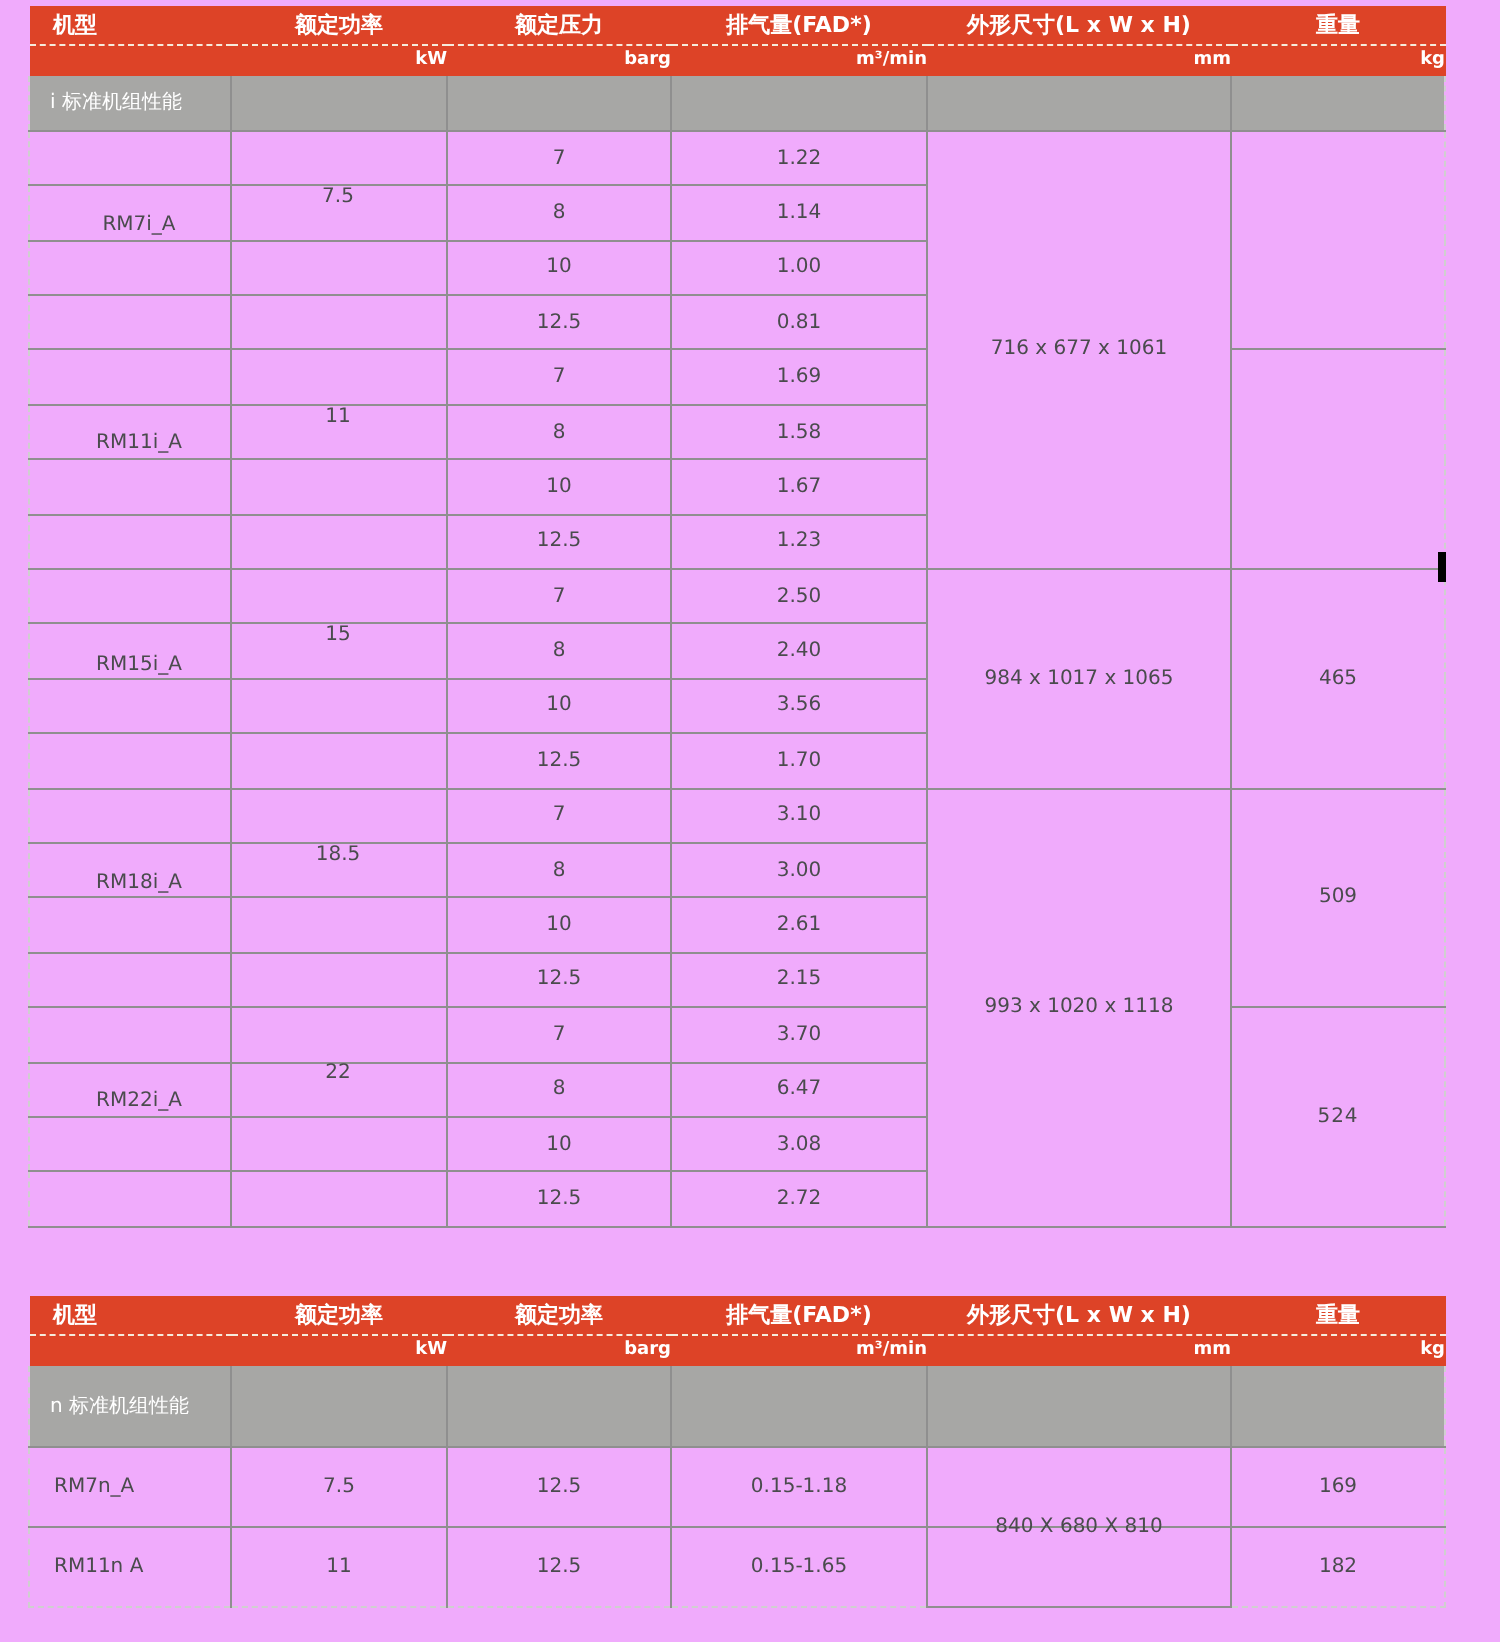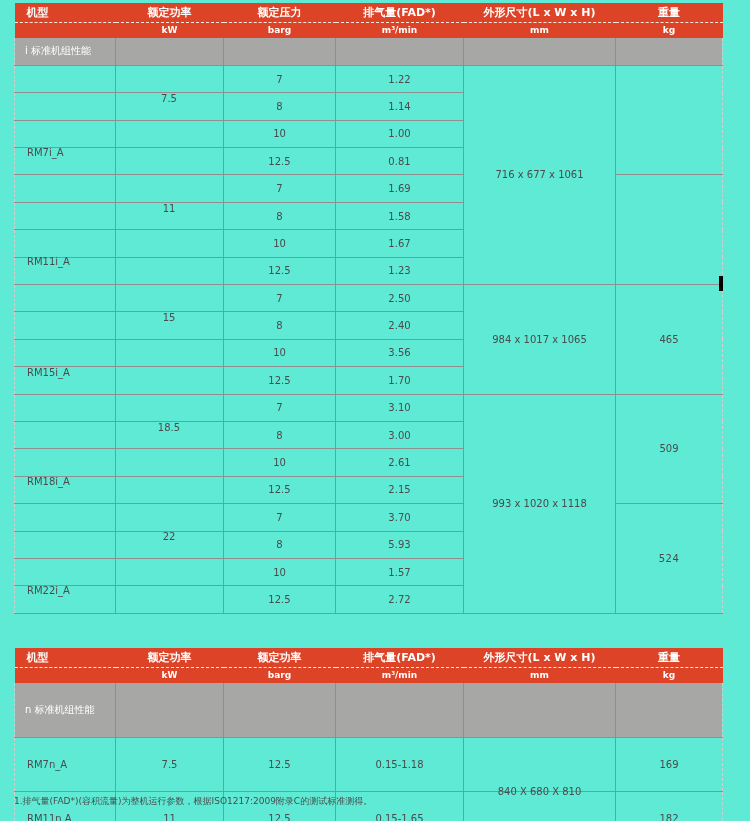--- a/index.html
+++ b/index.html
@@ -1,56 +1,56 @@
 <!DOCTYPE html>
 <html><head>
 <meta charset="utf-8">
 <style>
   html,body{margin:0;padding:0;background:#fff;}
-  .page{position:relative;width:750px;height:821px;background:#5eead4;overflow:hidden;
+  .page{position:relative;width:750px;height:821px;background:#f0abfc;overflow:hidden;
         font-family:"DejaVu Sans","Liberation Sans",sans-serif;}
 
   table.spec{position:absolute;border-collapse:collapse;table-layout:fixed;width:708px;}
   #t1{left:14px;top:3px;}
   #t2{left:14px;top:648px;}
 
   
   .spec thead th{background:#DD4327;color:#fff;font-weight:bold;padding:0;border:none;}
   .spec tr.titles{height:19px;}
   .spec tr.titles th{font-size:11px;}
   .spec tr.titles th.th-model{text-align:left;padding-left:12px;}
   .spec tr.units{height:16px;}
-  .spec tr.units th{font-size:9px;text-align:center;border-top:1px dashed #F6EBDC;}
+  .spec tr.units th{font-size:9px;text-align:right;border-top:1px dashed #F6EBDC;}
 
   
   .spec tr.band{height:20px;margin-left:24px;}
   .spec tr.band td{background:#A7A7A5;border:1px solid #8F8F8F;border-top:none;padding:0;}
   .spec tr.band td.band-label{color:#fff;font-size:10px;text-align:left;padding-left:10px;}
 
   
   .spec tbody td{border:1px solid #8F8F8F;font-size:10px;color:#4A4B4D;
                  text-align:center;vertical-align:middle;padding:0;overflow:hidden;}
   #t1 tbody tr{height:27.4px;}
-  #t2 tbody tr{height:54px;}
+  #t2 tbody tr{height:40px;}
 
   .spec tbody td:first-child, .spec tr.band td:first-child{border-left:1px dashed #CFCFCF;}
   .spec tbody td:last-child,  .spec tr.band td:last-child{border-right:1px dashed #CFCFCF;}
   #t2 tbody tr:last-child td{border-bottom:1px dashed #CFCFCF;}
 
   #t2 td.model-cell{text-align:left;padding-left:12px;}
 
   td.wt-small{font-size:7px;color:#7B7C7E;letter-spacing:.5px;}
 
   
   td.dims-split{background-image:linear-gradient(#8F8F8F,#8F8F8F);
                 background-size:100% 1px;background-position:0 50%;background-repeat:no-repeat;}
 
   
   .float-label{position:absolute;font-size:10px;color:#4A4B4D;line-height:13px;height:13px;}
-  .model-label{left:27px;width:85px;text-align:left;margin-top:40px;}
+  .model-label{left:27px;width:85px;text-align:center;}
   .power-label{left:115px;width:108px;text-align:center;}
 
   .footnote{position:absolute;left:14px;top:795px;font-size:9px;color:#4B4C4E;}
   .cursor-artifact{position:absolute;left:719px;top:276px;width:4px;height:15px;background:#000;}
 </style>
 </head>
 <body>
 
 <div class="page">
 
@@ -202,27 +202,27 @@
         <td></td>
           <td></td>
         <td>7</td>
         <td>3.70</td>
         <td rowspan="4" class="wt-small">524</td>
       </tr>
       <tr>
         <td></td>
           <td></td>
         <td>8</td>
-        <td>5.93</td>
-      </tr>
-      <tr>
-        <td></td>
-          <td></td>
-        <td>10</td>
-        <td>1.57</td>
+        <td>6.47</td>
+      </tr>
+      <tr>
+        <td></td>
+          <td></td>
+        <td>10</td>
+        <td>3.08</td>
       </tr>
       <tr>
         <td></td>
           <td></td>
         <td>12.5</td>
         <td>2.72</td>
       </tr>
     </tbody>
   </table>
 
@@ -285,15 +285,14 @@
       <tr>
         <td class="model-cell">RM11n A</td>
         <td>11</td>
         <td>12.5</td>
         <td>0.15-1.65</td>
         <td>182</td>
       </tr>
     </tbody>
   </table>
 
-  <div class="footnote">1.排气量(FAD*)(容积流量)为整机运行参数，根据ISO1217:2009附录C的测试标准测得。</div>
   <div class="cursor-artifact"></div>
 </div>
 
 </body></html>

